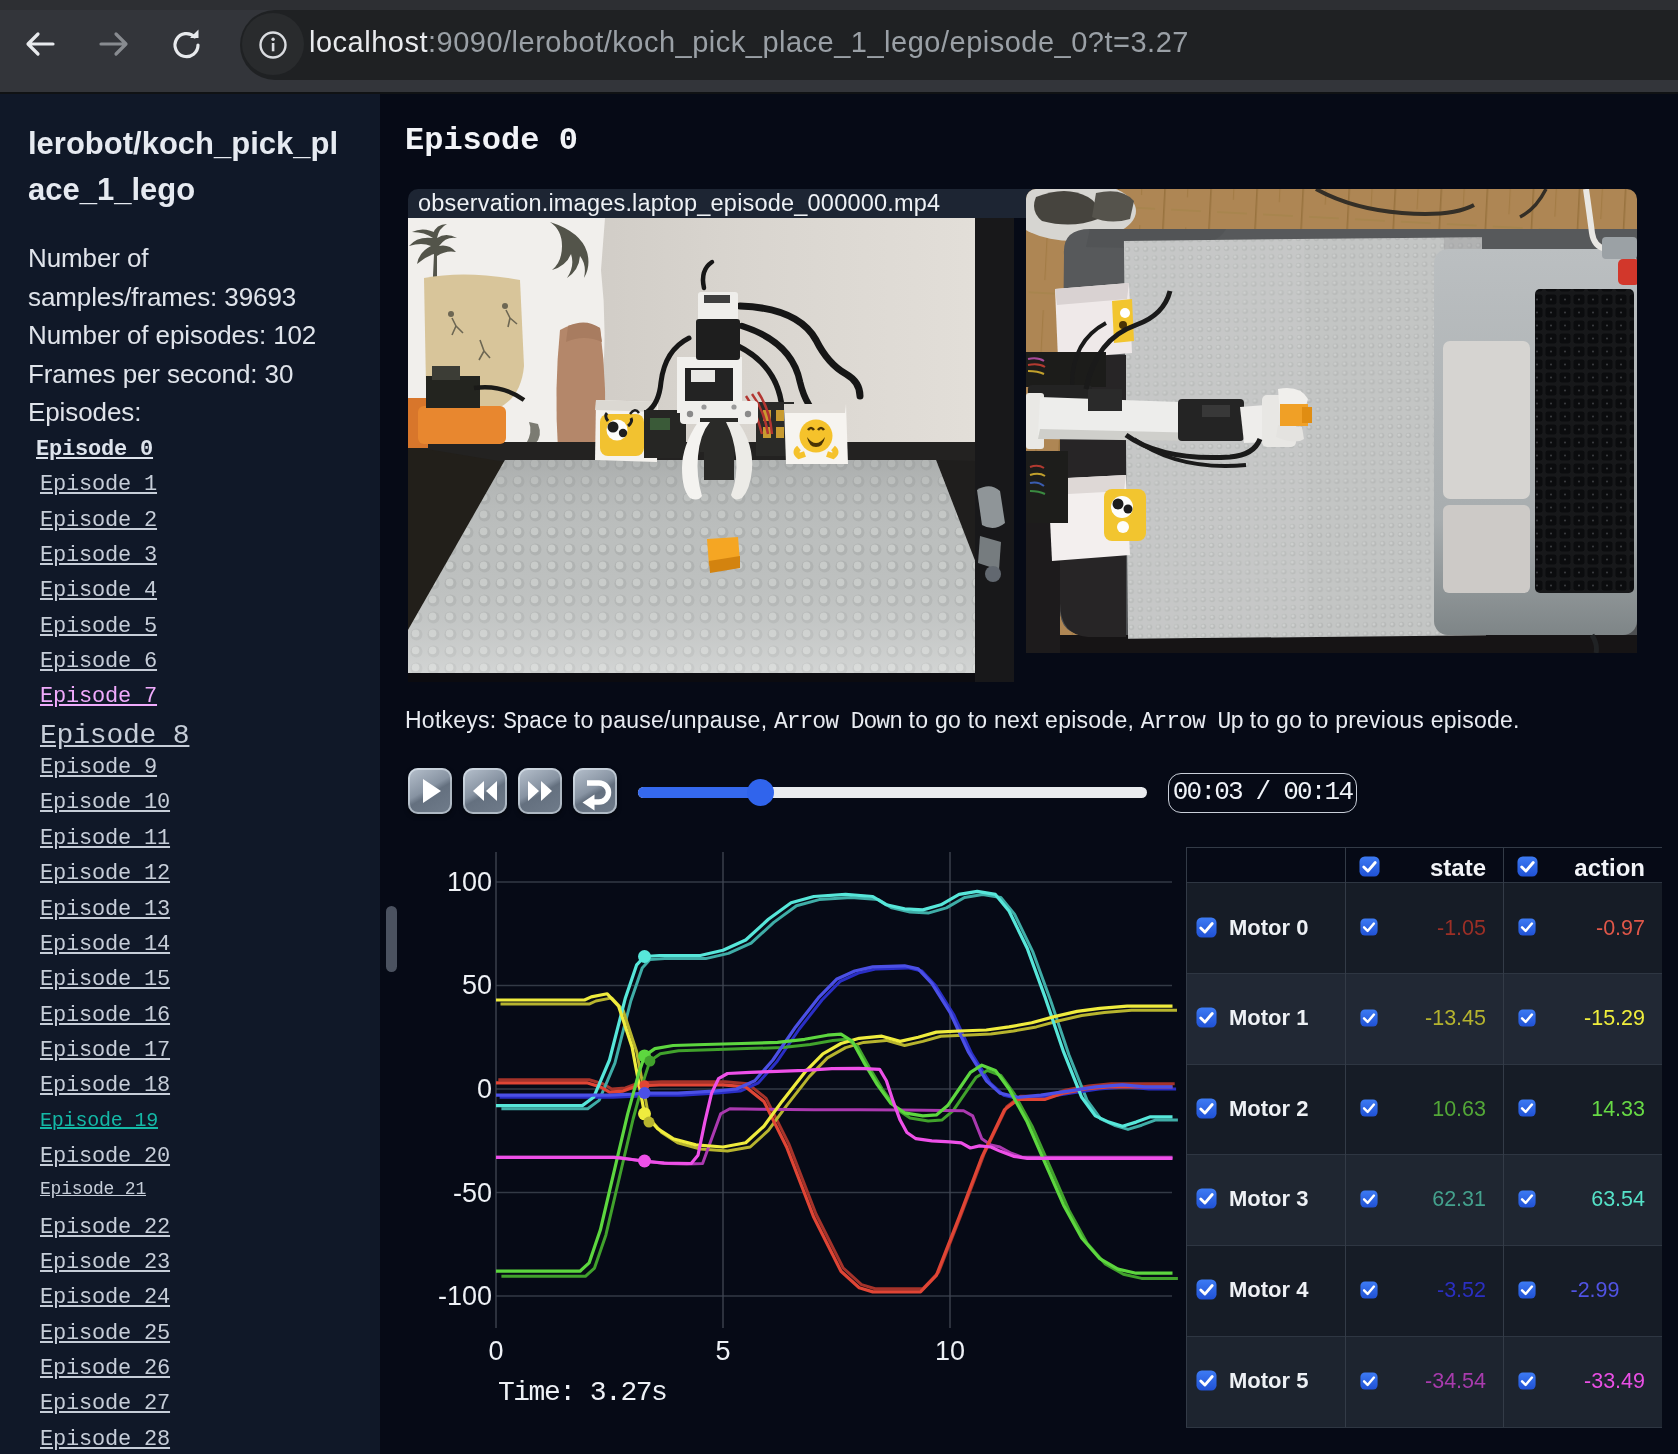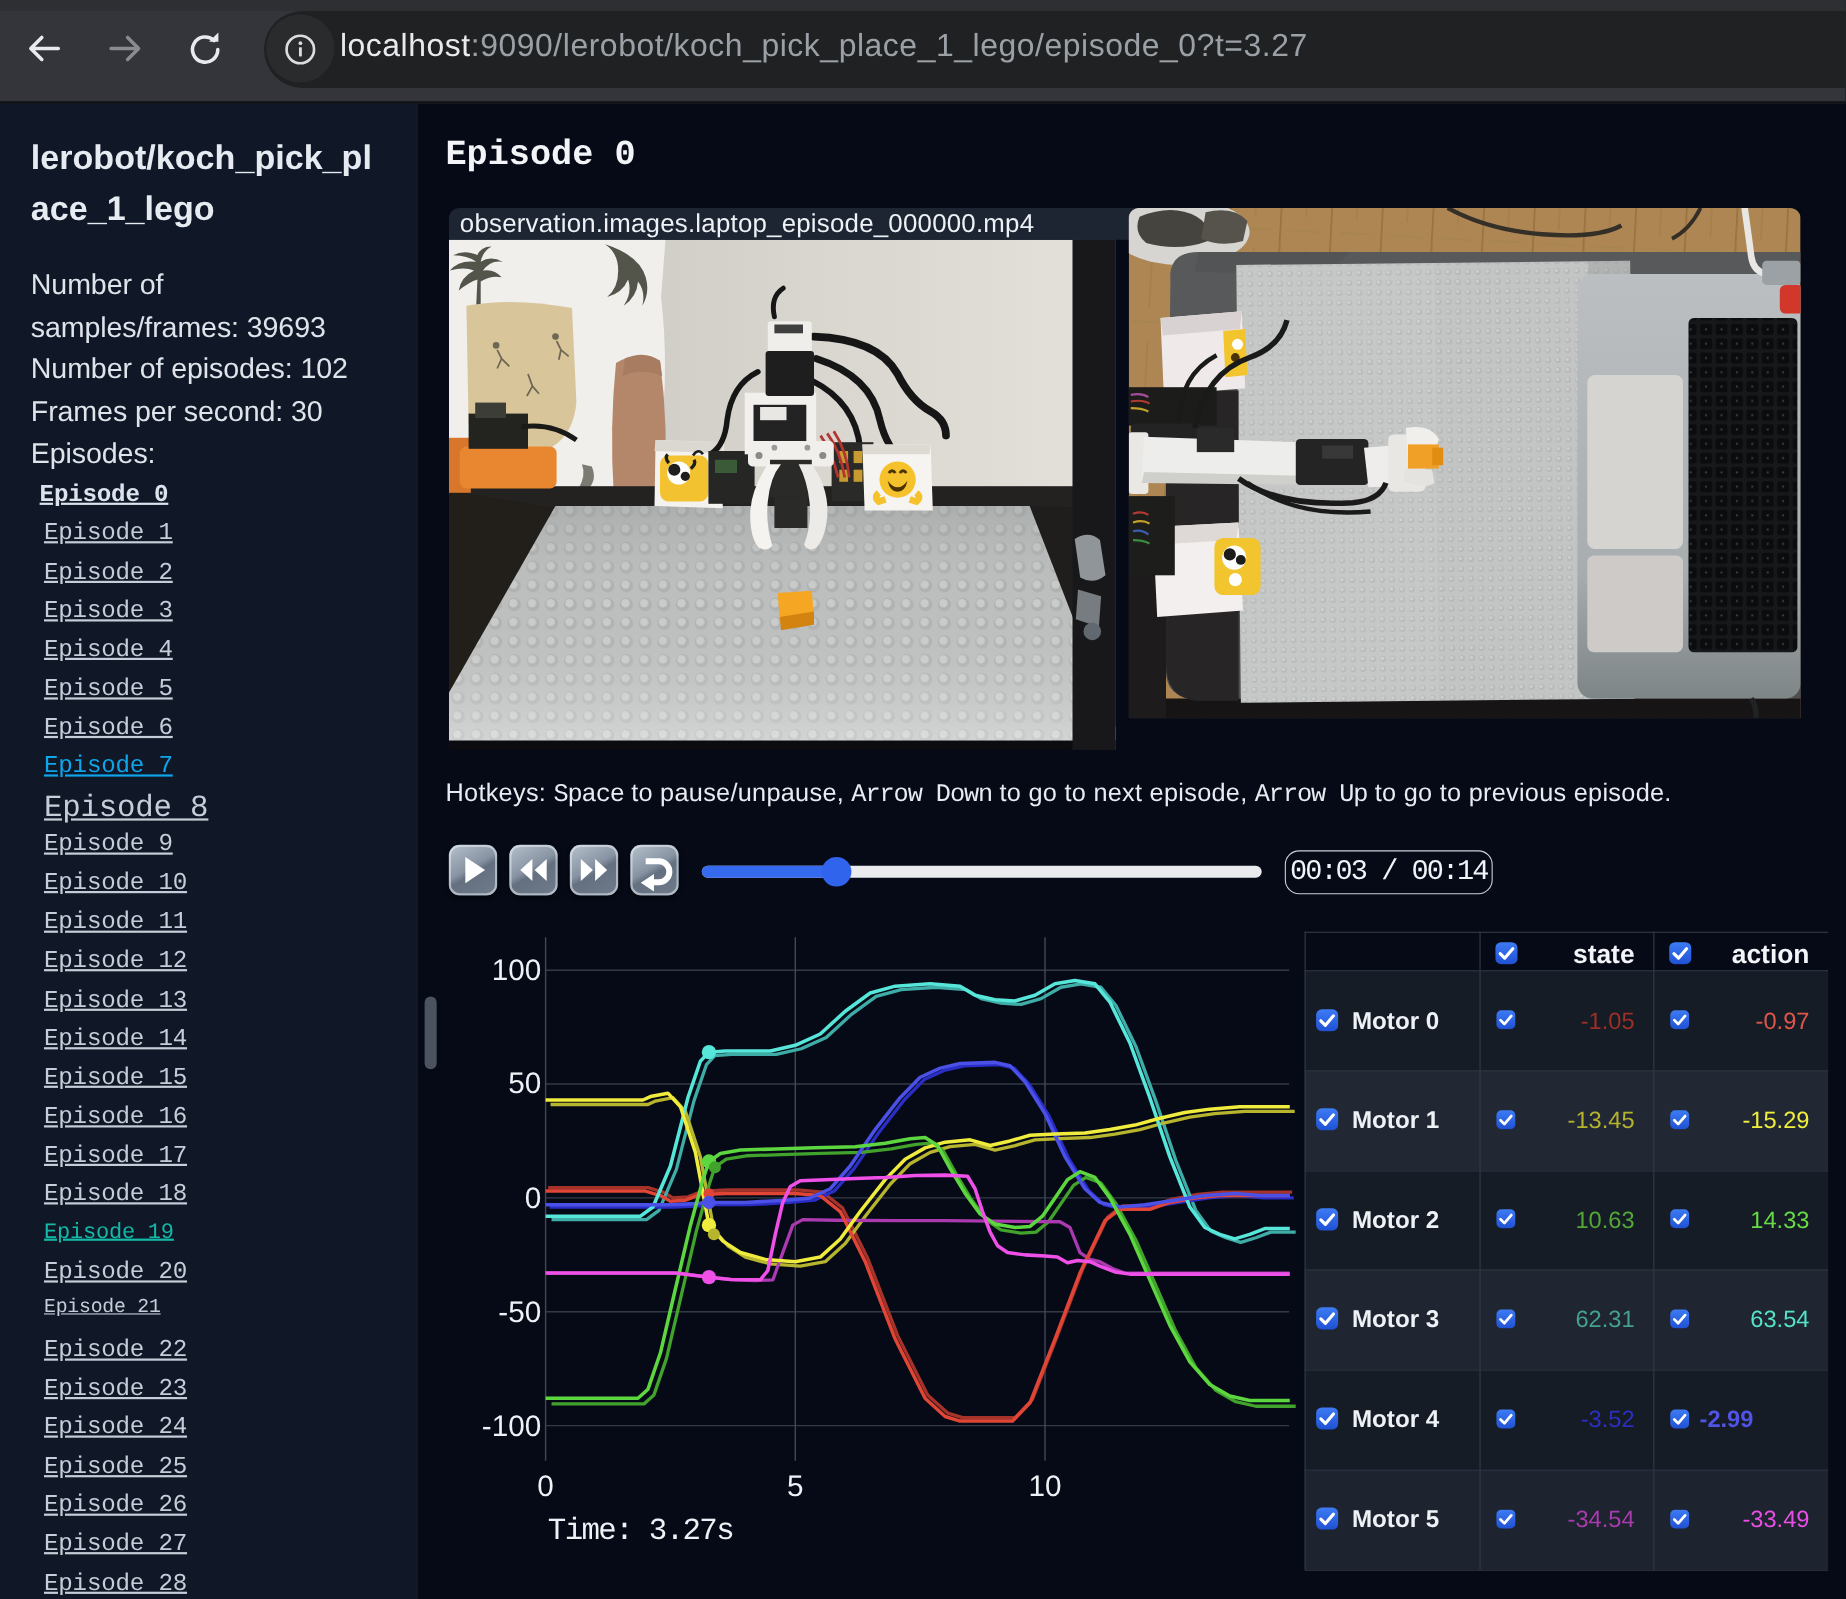--- a/index.html
+++ b/index.html
@@ -35,21 +35,21 @@
 <div class="abs" style="left:0;top:94px;width:380px;height:1360px;background:#101828;overflow:hidden;">
   <div class="abs" style="left:28px;top:27px;width:330px;font-size:31px;font-weight:bold;color:#e6eaf1;line-height:46px;">lerobot/koch_pick_pl<br>ace_1_lego</div>
   <div class="abs" style="left:28px;top:145px;width:340px;font-size:26px;color:#dfe3ea;line-height:38.6px;letter-spacing:-0.1px;">Number of<br>samples/frames: 39693<br>Number of episodes: 102<br>Frames per second: 30<br>Episodes:</div>
 <div class="abs mono" style="left:36px;top:343px;font-size:22px;font-weight:bold;color:#dde3ec;text-decoration:underline;letter-spacing:-0.2px;">Episode 0</div>
 <div class="abs mono" style="left:40px;top:378px;font-size:22px;color:#c6cdd8;text-decoration:underline;letter-spacing:-0.2px;">Episode 1</div>
 <div class="abs mono" style="left:40px;top:414px;font-size:22px;color:#c6cdd8;text-decoration:underline;letter-spacing:-0.2px;">Episode 2</div>
 <div class="abs mono" style="left:40px;top:449px;font-size:22px;color:#c6cdd8;text-decoration:underline;letter-spacing:-0.2px;">Episode 3</div>
 <div class="abs mono" style="left:40px;top:484px;font-size:22px;color:#c6cdd8;text-decoration:underline;letter-spacing:-0.2px;">Episode 4</div>
 <div class="abs mono" style="left:40px;top:520px;font-size:22px;color:#c6cdd8;text-decoration:underline;letter-spacing:-0.2px;">Episode 5</div>
 <div class="abs mono" style="left:40px;top:555px;font-size:22px;color:#c6cdd8;text-decoration:underline;letter-spacing:-0.2px;">Episode 6</div>
-<div class="abs mono" style="left:40px;top:590px;font-size:22px;color:#0ea5e9;text-decoration:underline;letter-spacing:-0.2px;">Episode 7</div>
+<div class="abs mono" style="left:40px;top:590px;font-size:22px;color:#f0abfc;text-decoration:underline;letter-spacing:-0.2px;">Episode 7</div>
 <div class="abs mono" style="left:40px;top:626px;font-size:28px;color:#c6cdd8;text-decoration:underline;letter-spacing:-0.2px;">Episode 8</div>
 <div class="abs mono" style="left:40px;top:661px;font-size:22px;color:#c6cdd8;text-decoration:underline;letter-spacing:-0.2px;">Episode 9</div>
 <div class="abs mono" style="left:40px;top:696px;font-size:22px;color:#c6cdd8;text-decoration:underline;letter-spacing:-0.2px;">Episode 10</div>
 <div class="abs mono" style="left:40px;top:732px;font-size:22px;color:#c6cdd8;text-decoration:underline;letter-spacing:-0.2px;">Episode 11</div>
 <div class="abs mono" style="left:40px;top:767px;font-size:22px;color:#c6cdd8;text-decoration:underline;letter-spacing:-0.2px;">Episode 12</div>
 <div class="abs mono" style="left:40px;top:803px;font-size:22px;color:#c6cdd8;text-decoration:underline;letter-spacing:-0.2px;">Episode 13</div>
 <div class="abs mono" style="left:40px;top:838px;font-size:22px;color:#c6cdd8;text-decoration:underline;letter-spacing:-0.2px;">Episode 14</div>
 <div class="abs mono" style="left:40px;top:873px;font-size:22px;color:#c6cdd8;text-decoration:underline;letter-spacing:-0.2px;">Episode 15</div>
 <div class="abs mono" style="left:40px;top:909px;font-size:22px;color:#c6cdd8;text-decoration:underline;letter-spacing:-0.2px;">Episode 16</div>
 <div class="abs mono" style="left:40px;top:944px;font-size:22px;color:#c6cdd8;text-decoration:underline;letter-spacing:-0.2px;">Episode 17</div>
@@ -577,21 +577,21 @@
 <svg class="abs" style="left:1518px;top:1280.5px;" width="18" height="18" viewBox="0 0 22 22">
 <defs>
       <linearGradient id="cb1518_1280.5" x1="0" y1="0" x2="0" y2="1">
         <stop offset="0" stop-color="#3d7bf4"></stop>
         <stop offset="1" stop-color="#2051d4"></stop>
       </linearGradient>
     </defs>
 <rect x="0.5" y="0.5" width="21" height="21" rx="5.5" fill="url(#cb1518_1280.5)"></rect>
 <path d="M5 11.5 L9.3 15.8 L17 6.8" stroke="#fff" stroke-width="3" fill="none" stroke-linecap="round" stroke-linejoin="round"></path>
   </svg>
-<div class="abs" style="left:1545px;top:1278.0px;width:100px;font-size:21.5px;color:#5153e4;text-align:left;font-weight:bold;">-2.99</div>
+<div class="abs" style="left:1545px;top:1278.0px;width:100px;font-size:21.5px;color:#5153e4;text-align:center;">-2.99</div>
 <svg class="abs" style="left:1196px;top:1370.0px;" width="21" height="21" viewBox="0 0 22 22">
 <defs>
       <linearGradient id="cb1196_1370.0" x1="0" y1="0" x2="0" y2="1">
         <stop offset="0" stop-color="#3d7bf4"></stop>
         <stop offset="1" stop-color="#2051d4"></stop>
       </linearGradient>
     </defs>
 <rect x="0.5" y="0.5" width="21" height="21" rx="5.5" fill="url(#cb1196_1370.0)"></rect>
 <path d="M5 11.5 L9.3 15.8 L17 6.8" stroke="#fff" stroke-width="3" fill="none" stroke-linecap="round" stroke-linejoin="round"></path>
   </svg>

